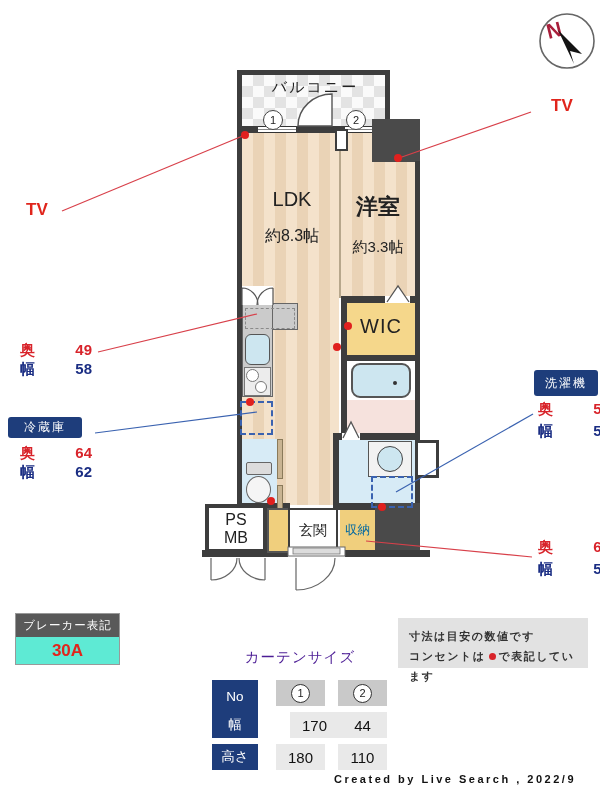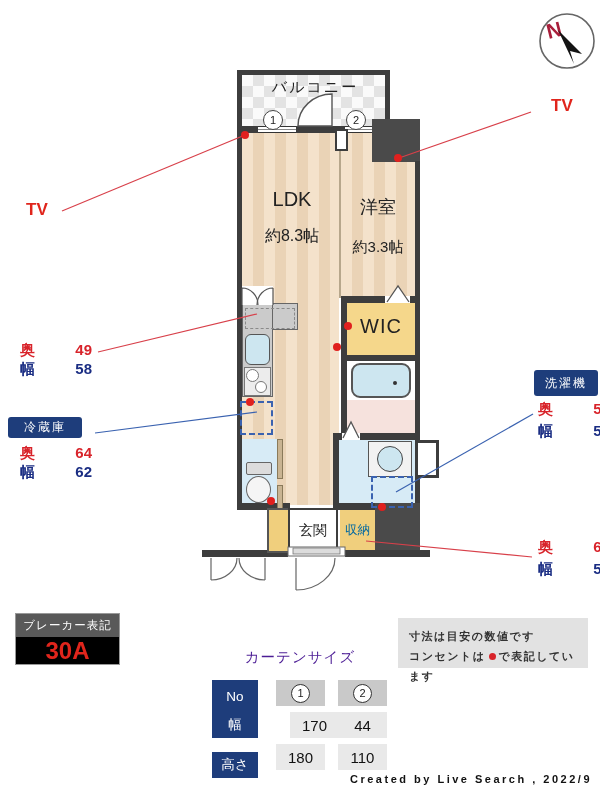--- a/index.html
+++ b/index.html
@@ -78,34 +78,38 @@
   <div class="abs" style="left:393px;top:381px;width:4px;height:4px;background:#333;border-radius:50%;"></div>
   <div class="abs" style="left:368px;top:441px;width:44px;height:36px;background:#f2f2f2;border:1.5px solid #555;"></div>
   <div class="abs" style="left:377px;top:446px;width:26px;height:26px;background:#cde6f0;border:1.5px solid #444;border-radius:50%;"></div>
   <div class="abs" style="left:371px;top:476px;width:42px;height:32px;border:2px dashed #3a62b0;"></div>
   <div class="abs" style="left:415px;top:440px;width:24px;height:38px;background:#fff;border:3px solid #3d3d3d;"></div>
   <div class="abs" style="left:246px;top:462px;width:26px;height:13px;background:#dcdcdc;border:1px solid #666;border-radius:2px;"></div>
   <div class="abs" style="left:246px;top:476px;width:25px;height:27px;background:#f5f5f5;border:1.5px solid #666;border-radius:50%;"></div>
   <div class="abs" style="left:277px;top:439px;width:6px;height:40px;background:#c9b492;border:1px solid #8a7a5a;"></div>
   <div class="abs" style="left:277px;top:485px;width:6px;height:24px;background:#c9b492;border:1px solid #8a7a5a;"></div>
 
+  <div class="abs ctr" style="left:205px;top:504px;width:62px;height:49px;background:#fff;border:4px solid #3d3d3d;flex-direction:column;font-size:16px;line-height:1.1;color:#222;">
+    <span>PS</span>
+    <span>MB</span>
+  </div>
   <div class="abs" style="left:267px;top:508px;width:23px;height:45px;background:#f0cf7d;border:2px solid #555;"></div>
   <div class="abs ctr" style="left:288px;top:508px;width:50px;height:45px;background:#fff;border:2px solid #3d3d3d;font-size:14px;color:#222;">
     <span>玄関</span>
   </div>
   <div class="abs ctr" style="left:340px;top:510px;width:35px;height:40px;background:#f0cf7d;font-size:12.5px;color:#0369a1;">
     <span>収納</span>
   </div>
 
   <div class="abs ctr roomlabel" style="left:265px;top:78px;width:100px;height:18px;font-size:15px;letter-spacing:2px;">バルコニー</div>
   <div class="abs ctr wincirc" style="left:263px;top:110px;">1</div>
   <div class="abs ctr wincirc" style="left:346px;top:110px;">2</div>
   <div class="abs ctr roomlabel" style="left:252px;top:188px;width:80px;height:22px;font-size:20px;">LDK</div>
   <div class="abs ctr roomlabel" style="left:247px;top:226px;width:90px;height:20px;font-size:16px;">約8.3帖</div>
-  <div class="abs ctr roomlabel" style="left:343px;top:197px;width:70px;height:20px;font-size:18px;">洋室</div>
+  <div class="abs ctr roomlabel" style="left:343px;top:197px;width:70px;height:20px;font-size:22px;font-weight:bold;">洋室</div>
   <div class="abs ctr roomlabel" style="left:341px;top:238px;width:74px;height:18px;font-size:15px;">約3.3帖</div>
   <div class="abs ctr roomlabel" style="left:351px;top:314px;width:60px;height:24px;font-size:20px;letter-spacing:1px;">WIC</div>
 
   <svg class="abs" style="left:0;top:0;" width="600" height="800" viewBox="0 0 600 800">
     <path d="M 332 126 L 298 126 A 34 32 0 0 1 332 94 Z" fill="#fff" stroke="#555" stroke-width="1.4"></path>
     <rect x="242" y="286" width="31" height="19" fill="#fff"></rect>
     <path d="M 242 288 A 16 17 0 0 1 258 305 M 242 288 L 242 305" fill="none" stroke="#555" stroke-width="1.2"></path>
     <path d="M 273 288 A 16 17 0 0 0 257 305 M 273 288 L 273 305" fill="none" stroke="#555" stroke-width="1.2"></path>
     <path d="M 387 302 L 398 286 L 409 302" fill="#fff" stroke="#555" stroke-width="1.3"></path>
     <path d="M 343 438 L 351 422 L 359 438" fill="#fff" stroke="#555" stroke-width="1.3"></path>
@@ -171,38 +175,38 @@
     <span>奥</span>
     <span>68</span>
   </div>
   <div class="abs meas blue" style="left:538px;top:560px;">
     <span>幅</span>
     <span>50</span>
   </div>
 
   <div class="abs" style="left:15px;top:613px;width:105px;border:1px solid #999;">
     <div class="ctr" style="height:23px;background:#595959;color:#fff;font-size:11.5px;letter-spacing:1px;">ブレーカー表記</div>
-    <div class="ctr" style="height:27px;background:#000000;color:#e0251c;font-size:24px;font-weight:bold;">30A</div>
+    <div class="ctr" style="height:27px;background:#5eead4;color:#e0251c;font-size:17px;font-weight:bold;">30A</div>
   </div>
 
   <div class="abs ctr" style="left:230px;top:648px;width:140px;height:18px;font-size:14.5px;color:#4c1d95;letter-spacing:1px;">カーテンサイズ</div>
   <div class="abs ctr tcell-h" style="left:212px;top:680px;width:46px;height:32px;">No</div>
   <div class="abs ctr tcell-no" style="left:276px;top:680px;width:49px;height:26px;">
     <span class="numcirc">1</span>
   </div>
   <div class="abs ctr tcell-no" style="left:338px;top:680px;width:49px;height:26px;">
     <span class="numcirc">2</span>
   </div>
   <div class="abs ctr tcell-h" style="left:212px;top:712px;width:46px;height:26px;">幅</div>
   <div class="abs ctr tcell-v" style="left:290px;top:712px;width:49px;height:26px;">170</div>
   <div class="abs ctr tcell-v" style="left:338px;top:712px;width:49px;height:26px;">44</div>
-  <div class="abs ctr tcell-h" style="left:212px;top:744px;width:46px;height:26px;margin-top:8px;">高さ</div>
+  <div class="abs ctr tcell-h" style="left:212px;top:744px;width:46px;height:26px;">高さ</div>
   <div class="abs ctr tcell-v" style="left:276px;top:744px;width:49px;height:26px;">180</div>
   <div class="abs ctr tcell-v" style="left:338px;top:744px;width:49px;height:26px;">110</div>
 
   <div class="abs" style="left:398px;top:618px;width:190px;height:50px;background:#e2e2e2;padding:9px 11px;font-size:11px;font-weight:bold;color:#333;letter-spacing:1.5px;line-height:1.8;">
     <div>寸法は目安の数値です</div>
     <div><span>コンセントは</span><span class="dot-inline"></span><span>で表記しています</span></div>
   </div>
 
-  <div class="abs" style="left:300px;top:773px;width:292px;text-align:right;font-size:11px;font-weight:bold;letter-spacing:2.5px;color:#111;">Created by Live Search , 2022/9</div>
+  <div class="abs" style="left:284px;top:773px;width:292px;text-align:right;font-size:11px;font-weight:bold;letter-spacing:2.5px;color:#111;">Created by Live Search , 2022/9</div>
 
 </div>
 
 </body></html>

